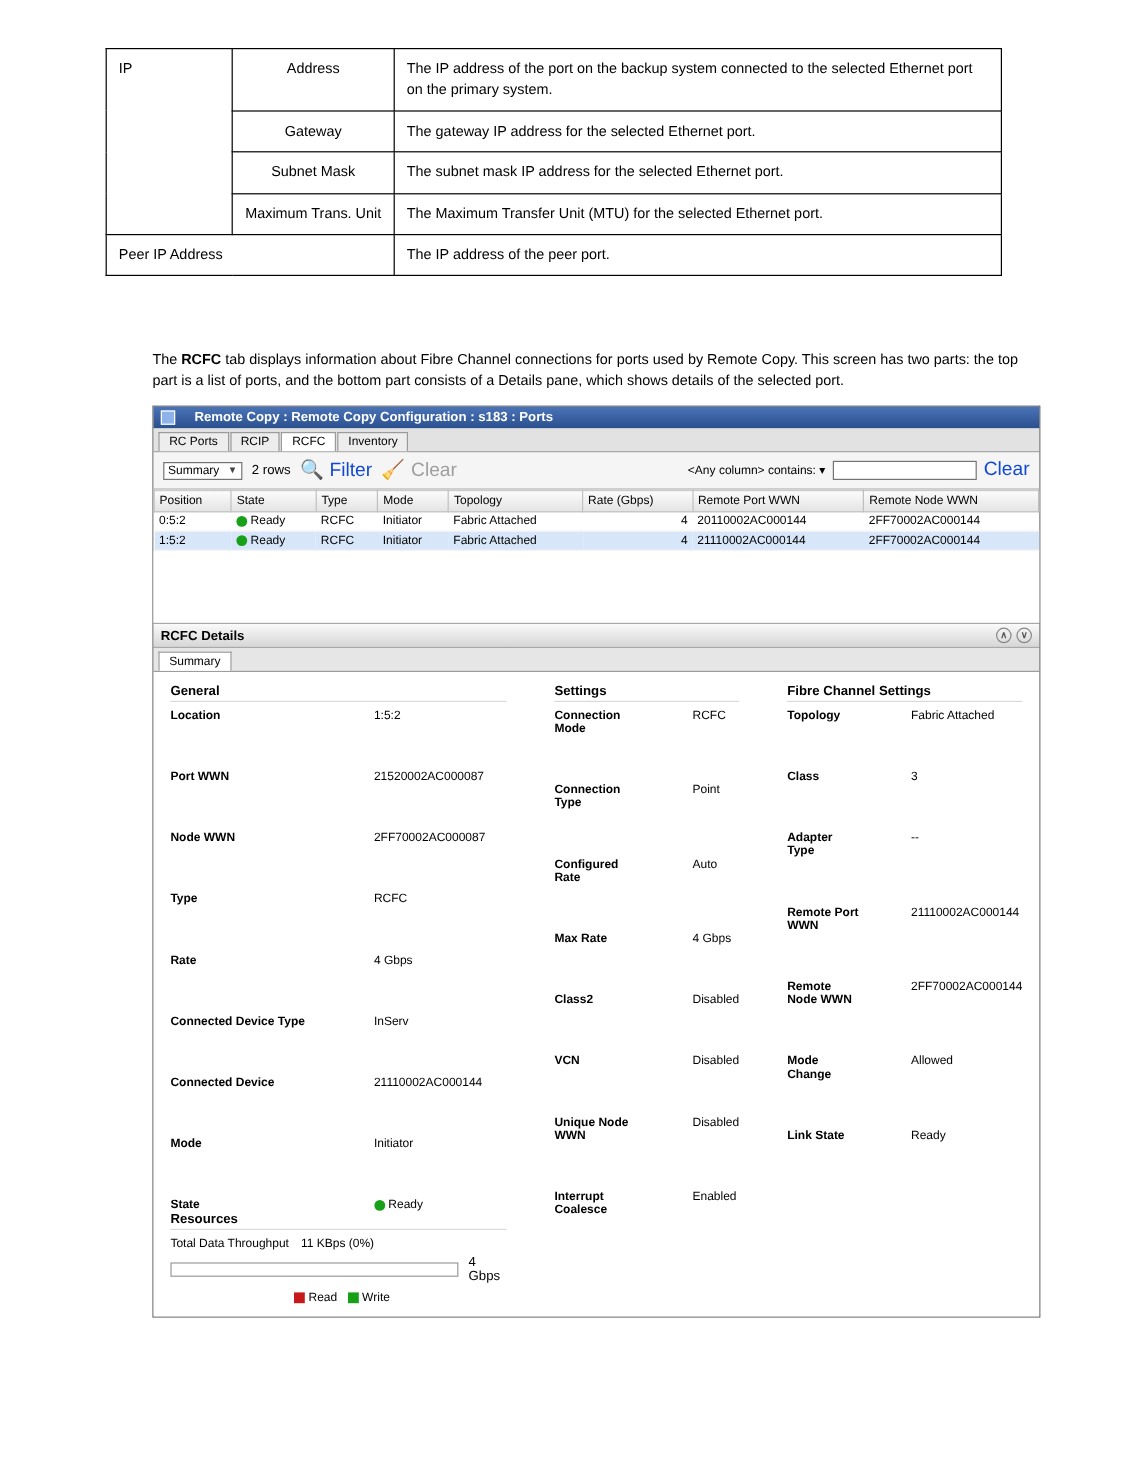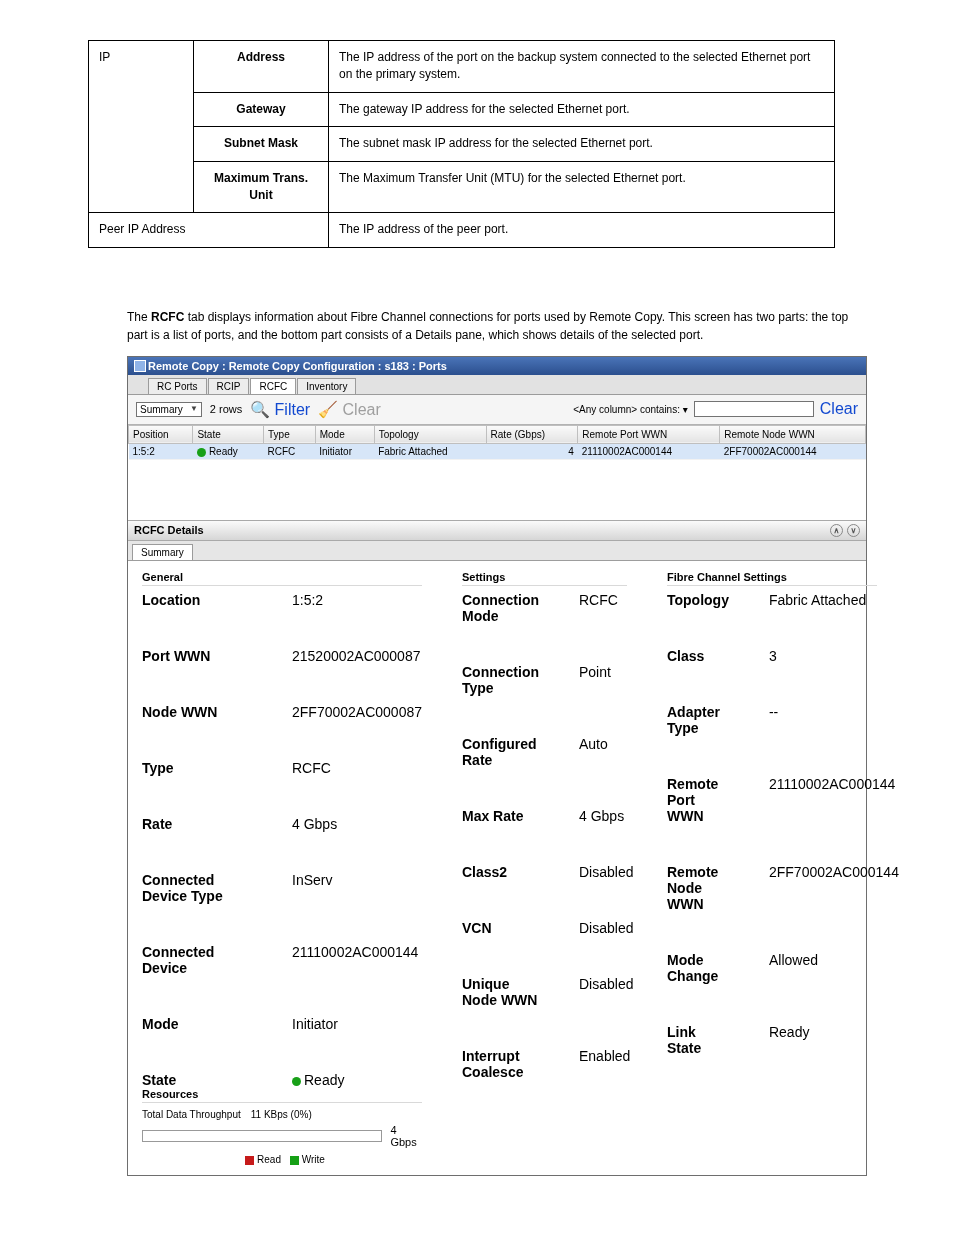--- a/index.html
+++ b/index.html
@@ -3,31 +3,31 @@
 <meta charset="utf-8">
 <style>
   * { box-sizing: border-box; font-family: Arial, Helvetica, sans-serif; }
   body { margin: 0; padding: 40px 20px; font-size: 11px; color: #000; background:#fff; }
   .page { width: 954px; margin: 0 auto; }
 
   
   .ref-table { width: 747px; margin-left: 68px; border-collapse: collapse; }
   .ref-table td { border: 1px solid #000; padding: 8px 10px; vertical-align: top; font-size: 12px; line-height:1.45; }
   .col1 { width: 105px; }
-  .col2 { width: 135px; text-align: center; font-weight: bold; }
+  .col2 { width: 135px; text-align: center; font-weight: normal; }
   .col3 { }
 
   .spacer { height: 60px; }
 
   
   .window-wrap { width: 740px; margin: 0 auto; border: 1px solid #6e6e6e; background:#e9e9e9; }
-  .titlebar { background: linear-gradient(#4a74b8, #2b4f8e); color:#fff; padding:3px 6px; font-size:11px; font-weight:bold; display:flex; align-items:center; gap:2px; }
+  .titlebar { background: linear-gradient(#4a74b8, #2b4f8e); color:#fff; padding:3px 6px; font-size:11px; font-weight:bold; display:flex; align-items:center; gap:16px; }
   .titlebar .ticon { width:12px; height:12px; background:#8fb3e8; border:1px solid #fff; }
 
-  .tabs-row { display:flex; padding:3px 4px 0 20px; border-bottom:1px solid #9b9b9b; background:#e2e2e2;text-align:center; }
+  .tabs-row { display:flex; padding:3px 4px 0 4px; border-bottom:1px solid #9b9b9b; background:#e2e2e2;text-align:center; }
   .tab { font-size:10px; padding:2px 8px; border:1px solid #9b9b9b; border-bottom:none; margin-right:1px; background:#ededed; cursor:pointer; }
   .tab.active { background:#fff; }
 
   .toolbar { display:flex; align-items:center; padding:5px 8px; gap:8px; background:#f5f5f5; border-bottom:1px solid #b3b3b3; }
   .select { font-size:10px; border:1px solid #737373; padding:1px 18px 1px 3px; background:#fff; position:relative; cursor:pointer; }
   .select::after { content:"▼"; position:absolute; right:3px; top:1px; font-size:8px; color:#444; }
   .link { color:#1249d0; font-size:16px; cursor:pointer; text-decoration:none; }
   .link.disabled { color:#9f9f9f; cursor:default; }
   .toolbar .right { margin-left:auto; display:flex; align-items:center; gap:6px; }
   .filter-drop { font-size:10px; cursor:pointer; }
@@ -46,21 +46,21 @@
   .details-hdr { background:linear-gradient(#fafafa,#d6d6d6); border-top:1px solid #a9a9a9; border-bottom:1px solid #a9a9a9; padding:3px 6px; font-size:11px; font-weight:bold; display:flex; align-items:center; }
   .details-hdr .icons { margin-left:auto; display:flex; gap:4px; }
   .circ { width:13px; height:13px; border:1px solid #888; border-radius:50%; display:flex; align-items:center; justify-content:center; font-size:8px; color:#555; cursor:pointer; }
 
   .sub-tabs { display:flex; padding:3px 4px 0 4px; border-bottom:1px solid #9d9d9d; background:#e6e6e6; }
 
   .details-body { background:#fff; padding:10px 14px; }
   .cols3 { display:flex; gap:40px; }
   .colblock { }
   .sect-title { font-size:11px; font-weight:bold; border-bottom:1px solid #d9d9d9; padding-bottom:2px; margin-bottom:6px; }
-  .kv { display:grid; grid-template-columns:auto auto; column-gap:18px; row-gap:2px; font-size:14px;gap:40px; }
+  .kv { display:grid; grid-template-columns:auto auto; column-gap:18px; row-gap:2px; font-size:10px;gap:40px; }
   .kv .k { font-weight:bold; }
   .kv .v { white-space:nowrap; }
 
   .resources { }
   .throughput-row { display:flex; align-items:center; gap:10px; margin-top:6px; font-size:10px; }
   .bar-container { display:flex; align-items:center; gap:8px; margin-top:4px; }
   .bar { width:270px; height:12px; border:1px solid #999; background:#fff; position:relative; }
   .legend { margin-top:6px; text-align:center; font-size:10px; }
   .sw { display:inline-block; width:9px; height:9px; margin:0 3px 0 6px; vertical-align:middle; }
   .sw.red { background:#c61a1a; }
@@ -136,20 +136,30 @@
             <th>State</th>
             <th>Type</th>
             <th>Mode</th>
             <th>Topology</th>
             <th>Rate (Gbps)</th>
             <th>Remote Port WWN</th>
             <th>Remote Node WWN</th>
           </tr>
         </thead>
         <tbody id="grid-body">
+            <tr>
+              <td>0:5:2</td>
+              <td><span class="status-dot"></span>Ready</td>
+              <td>RCFC</td>
+              <td>Initiator</td>
+              <td>Fabric Attached</td>
+              <td class="num">4</td>
+              <td>20110002AC000144</td>
+              <td>2FF70002AC000144</td>
+            </tr>
             <tr class="sel">
               <td>1:5:2</td>
               <td><span class="status-dot"></span>Ready</td>
               <td>RCFC</td>
               <td>Initiator</td>
               <td>Fabric Attached</td>
               <td class="num">4</td>
               <td>21110002AC000144</td>
               <td>2FF70002AC000144</td>
             </tr>

